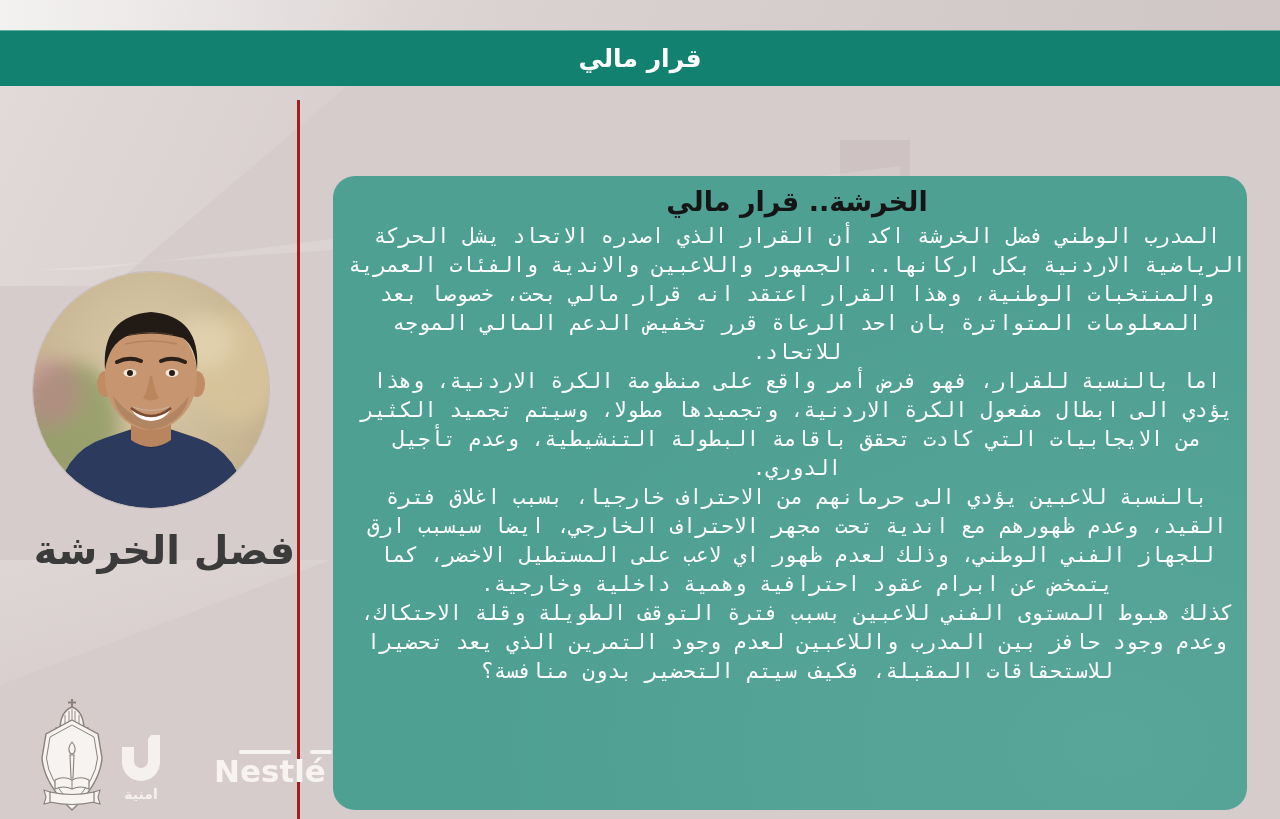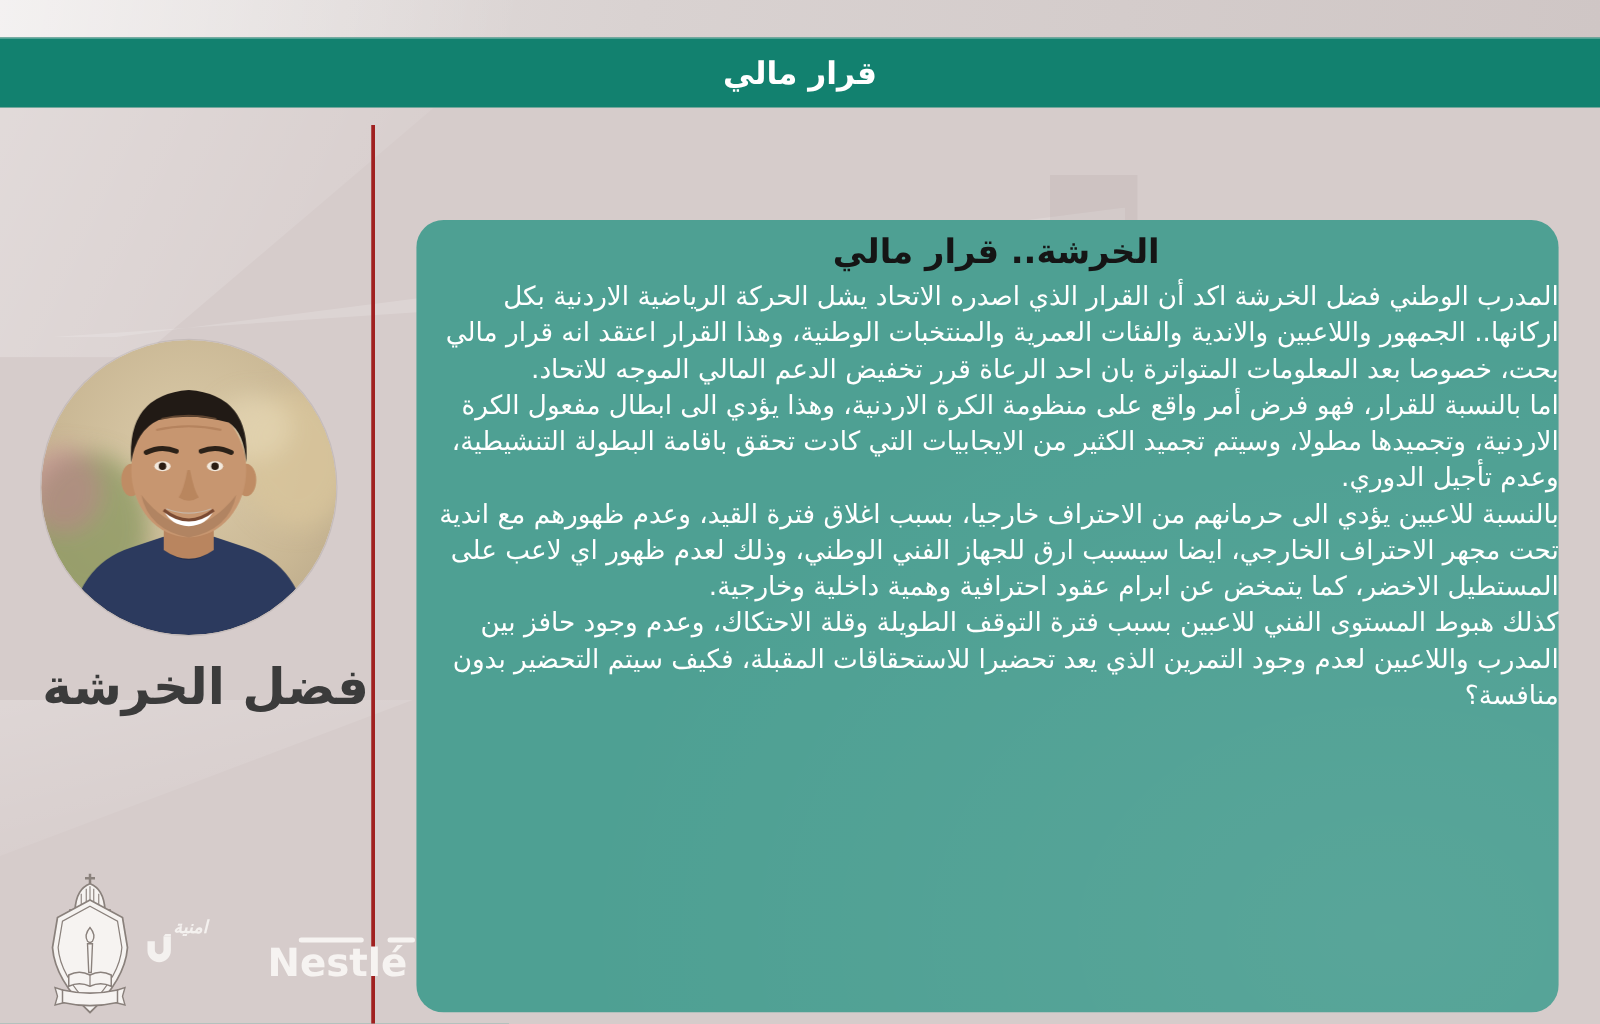--- a/index.html
+++ b/index.html
@@ -70,21 +70,21 @@
     box-shadow:0 0 0 1px rgba(0,0,0,.08);
   }
   .person-name {
     position:absolute; left:0; top:527px; width:297px;
     text-align:center; direction:rtl;
     font-size:40px; font-weight:bold; color:#3b3b3b;padding-left:32px;
   }
   .logo-crest { position:absolute; left:30px; top:696px; width:84px; height:118px; }
   .logo-umniah {
     position:absolute; left:116px; top:733px; width:50px; height:72px;
-    display:flex; flex-direction:row; font-style:italic;
+    display:flex; flex-direction:column; align-items:center;
   }
   .umniah-word {
     color:#f4f1ef; font-size:14px; font-weight:bold; direction:rtl; margin-top:1px;
   }
   .logo-nestle {
     position:absolute; left:170px; top:741px; width:130px; height:54px;
     color:#f6f3f1;
     margin-left:44px;
   }
   .nestle-word {
@@ -102,23 +102,24 @@
     overflow:hidden;
     background-image:radial-gradient(ellipse at 85% 90%, rgba(255,255,255,.06), rgba(255,255,255,0) 60%);
     margin-top:24px;
   }
   .article-title {
     text-align:center; direction:rtl;
     color:#151515; font-size:27px; font-weight:bold;
     margin-bottom:6px;
   }
   .article-body p {
-    direction:rtl; text-align:right;
+    direction:rtl; text-align:center;
     color:#ffffff; font-size:21px; line-height:29px;
     font-weight:500;
+    font-family:Liberation Mono, monospace;
   }
 </style>
 </head>
 <body>
 
 <div class="bg-overlay band-topstrip"></div>
 <div class="bg-overlay band-topstrip-streak"></div>
 <div class="bg-overlay band-tl"></div>
 <div class="bg-overlay band-mid-light"></div>
 <div class="bg-overlay band-mid-dark1"></div>

